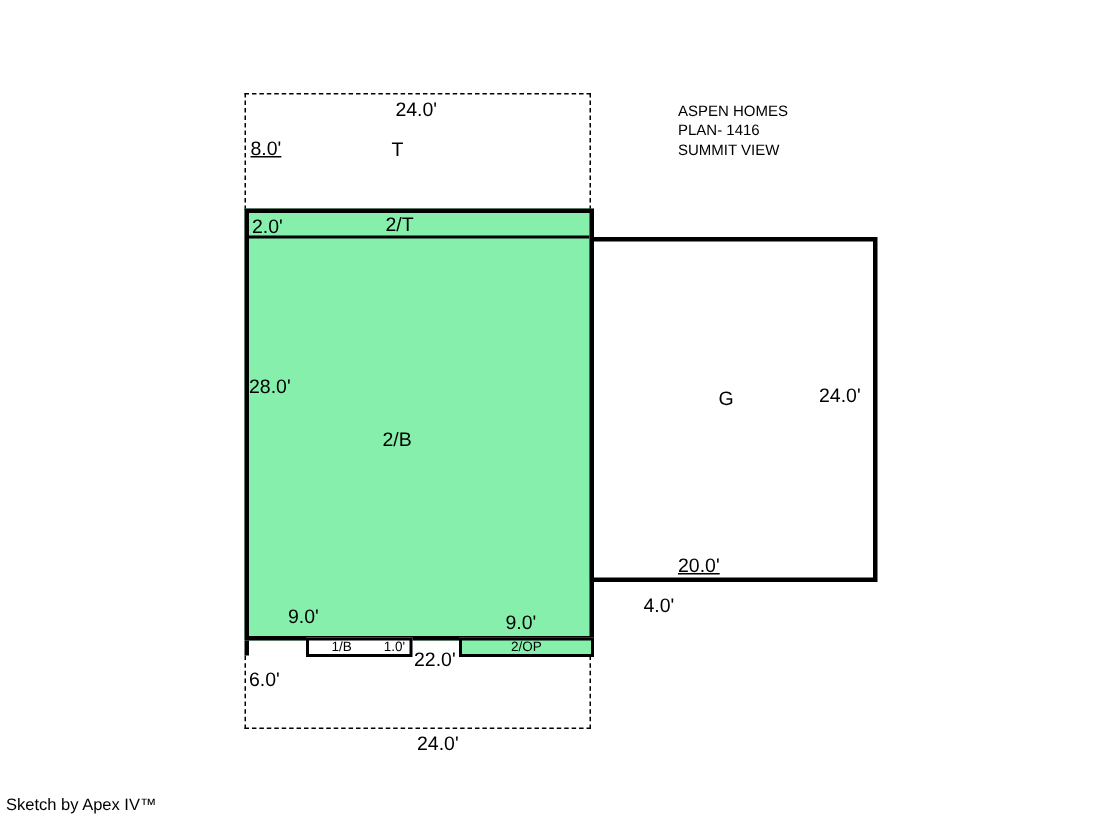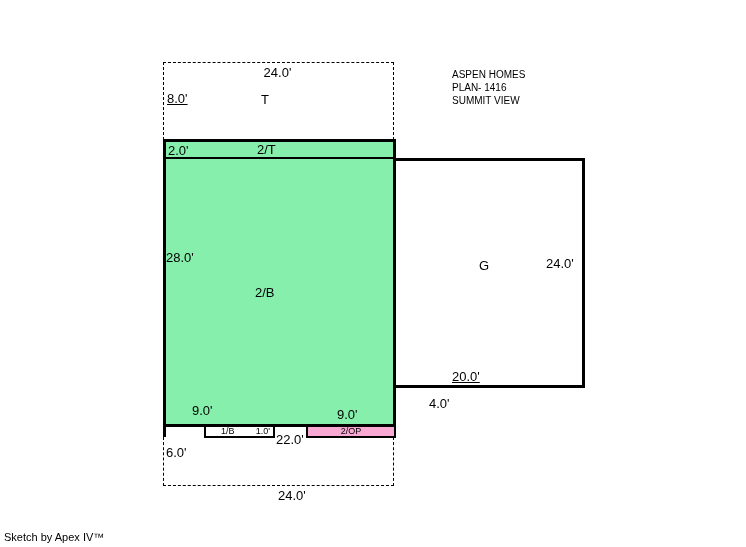--- a/index.html
+++ b/index.html
@@ -51,21 +51,21 @@
   #strip-1b{
     position:absolute;left:180px;top:425px;width:67px;height:9px;
     border:2px solid #000;
     background:#ffffff;
     margin-left:24px;
   }
   
   #strip-2op{
     position:absolute;left:306px;top:425px;width:86px;height:9px;
     border:2px solid #000;
-    background:#f9a8d4;
+    background:#86efac;
   }
   
   #g-box{
     position:absolute;left:393px;top:158px;width:186px;height:224px;
     border:3px solid #000;
     background:#ffffff;
   }
   
   #op-box{
     position:absolute;left:163px;top:437px;width:229px;height:48px;

